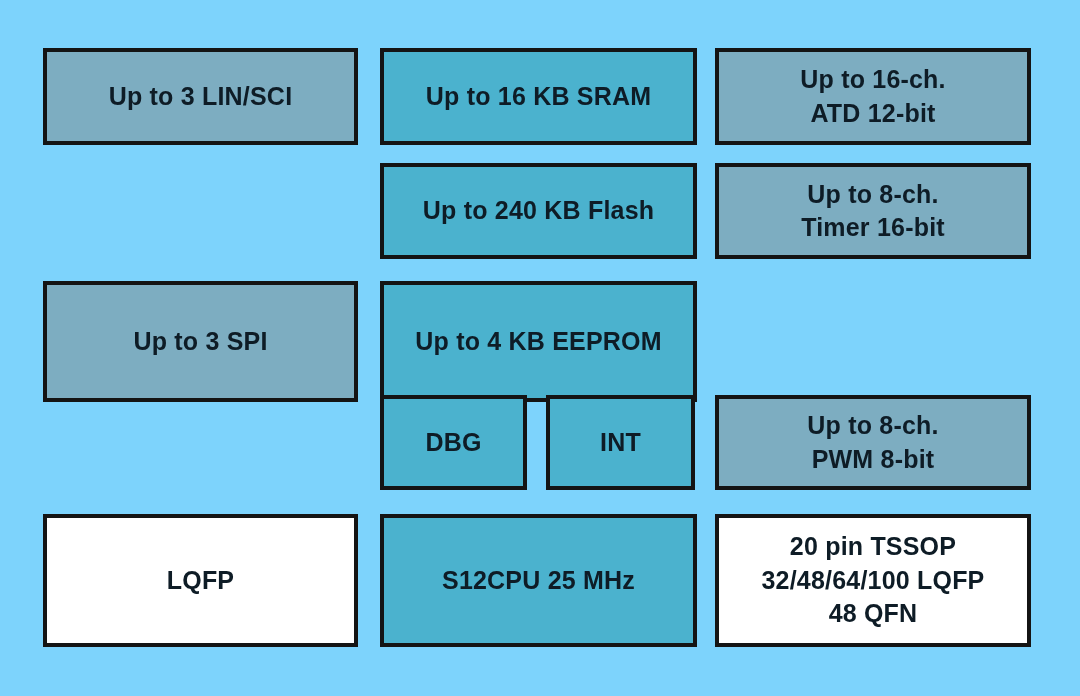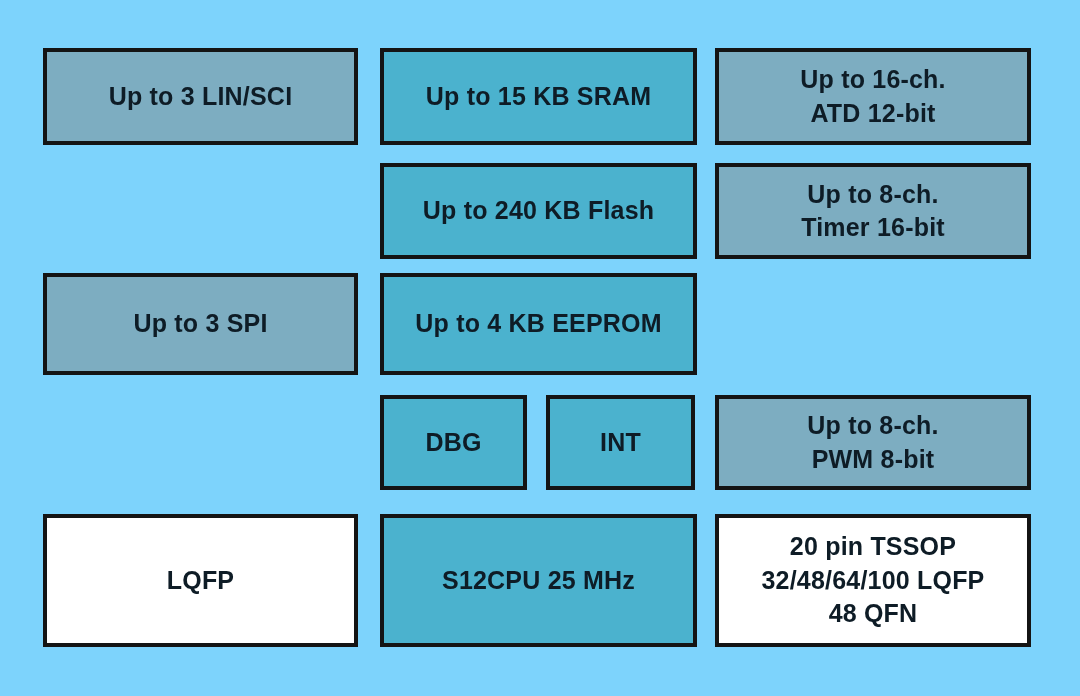--- a/index.html
+++ b/index.html
@@ -37,38 +37,38 @@
   .white { background: #ffffff; }
 
   
   .c1 { left: 43px;  width: 315px; }
   .c2 { left: 380px; width: 317px; }
   .c3 { left: 715px; width: 316px; }
 
   
   .r1 { top: 48px;  height: 97px; }
   .r2 { top: 163px; height: 96px; }
-  .r3 { top: 273px; height: 102px; }
+  .r3 { top: 281px; height: 121px; }
   .r4 { top: 395px; height: 95px; }
   .r5 { top: 514px; height: 133px; }
 
   
   .half-a { left: 380px; width: 147px; }
   .half-b { left: 546px; width: 149px; }
 </style>
 </head>
 <body>
 
 <div class="canvas">
 
   <div class="box steel c1 r1">
     <span>Up to 3 LIN/SCI</span>
   </div>
   <div class="box cyan c2 r1">
-    <span>Up to 15 KB SRAM</span>
+    <span>Up to 16 KB SRAM</span>
   </div>
   <div class="box steel c3 r1">
     <span>Up to 16-ch.
 ATD 12-bit</span>
   </div>
 
   <div class="box cyan c2 r2">
     <span>Up to 240 KB Flash</span>
   </div>
   <div class="box steel c3 r2">

